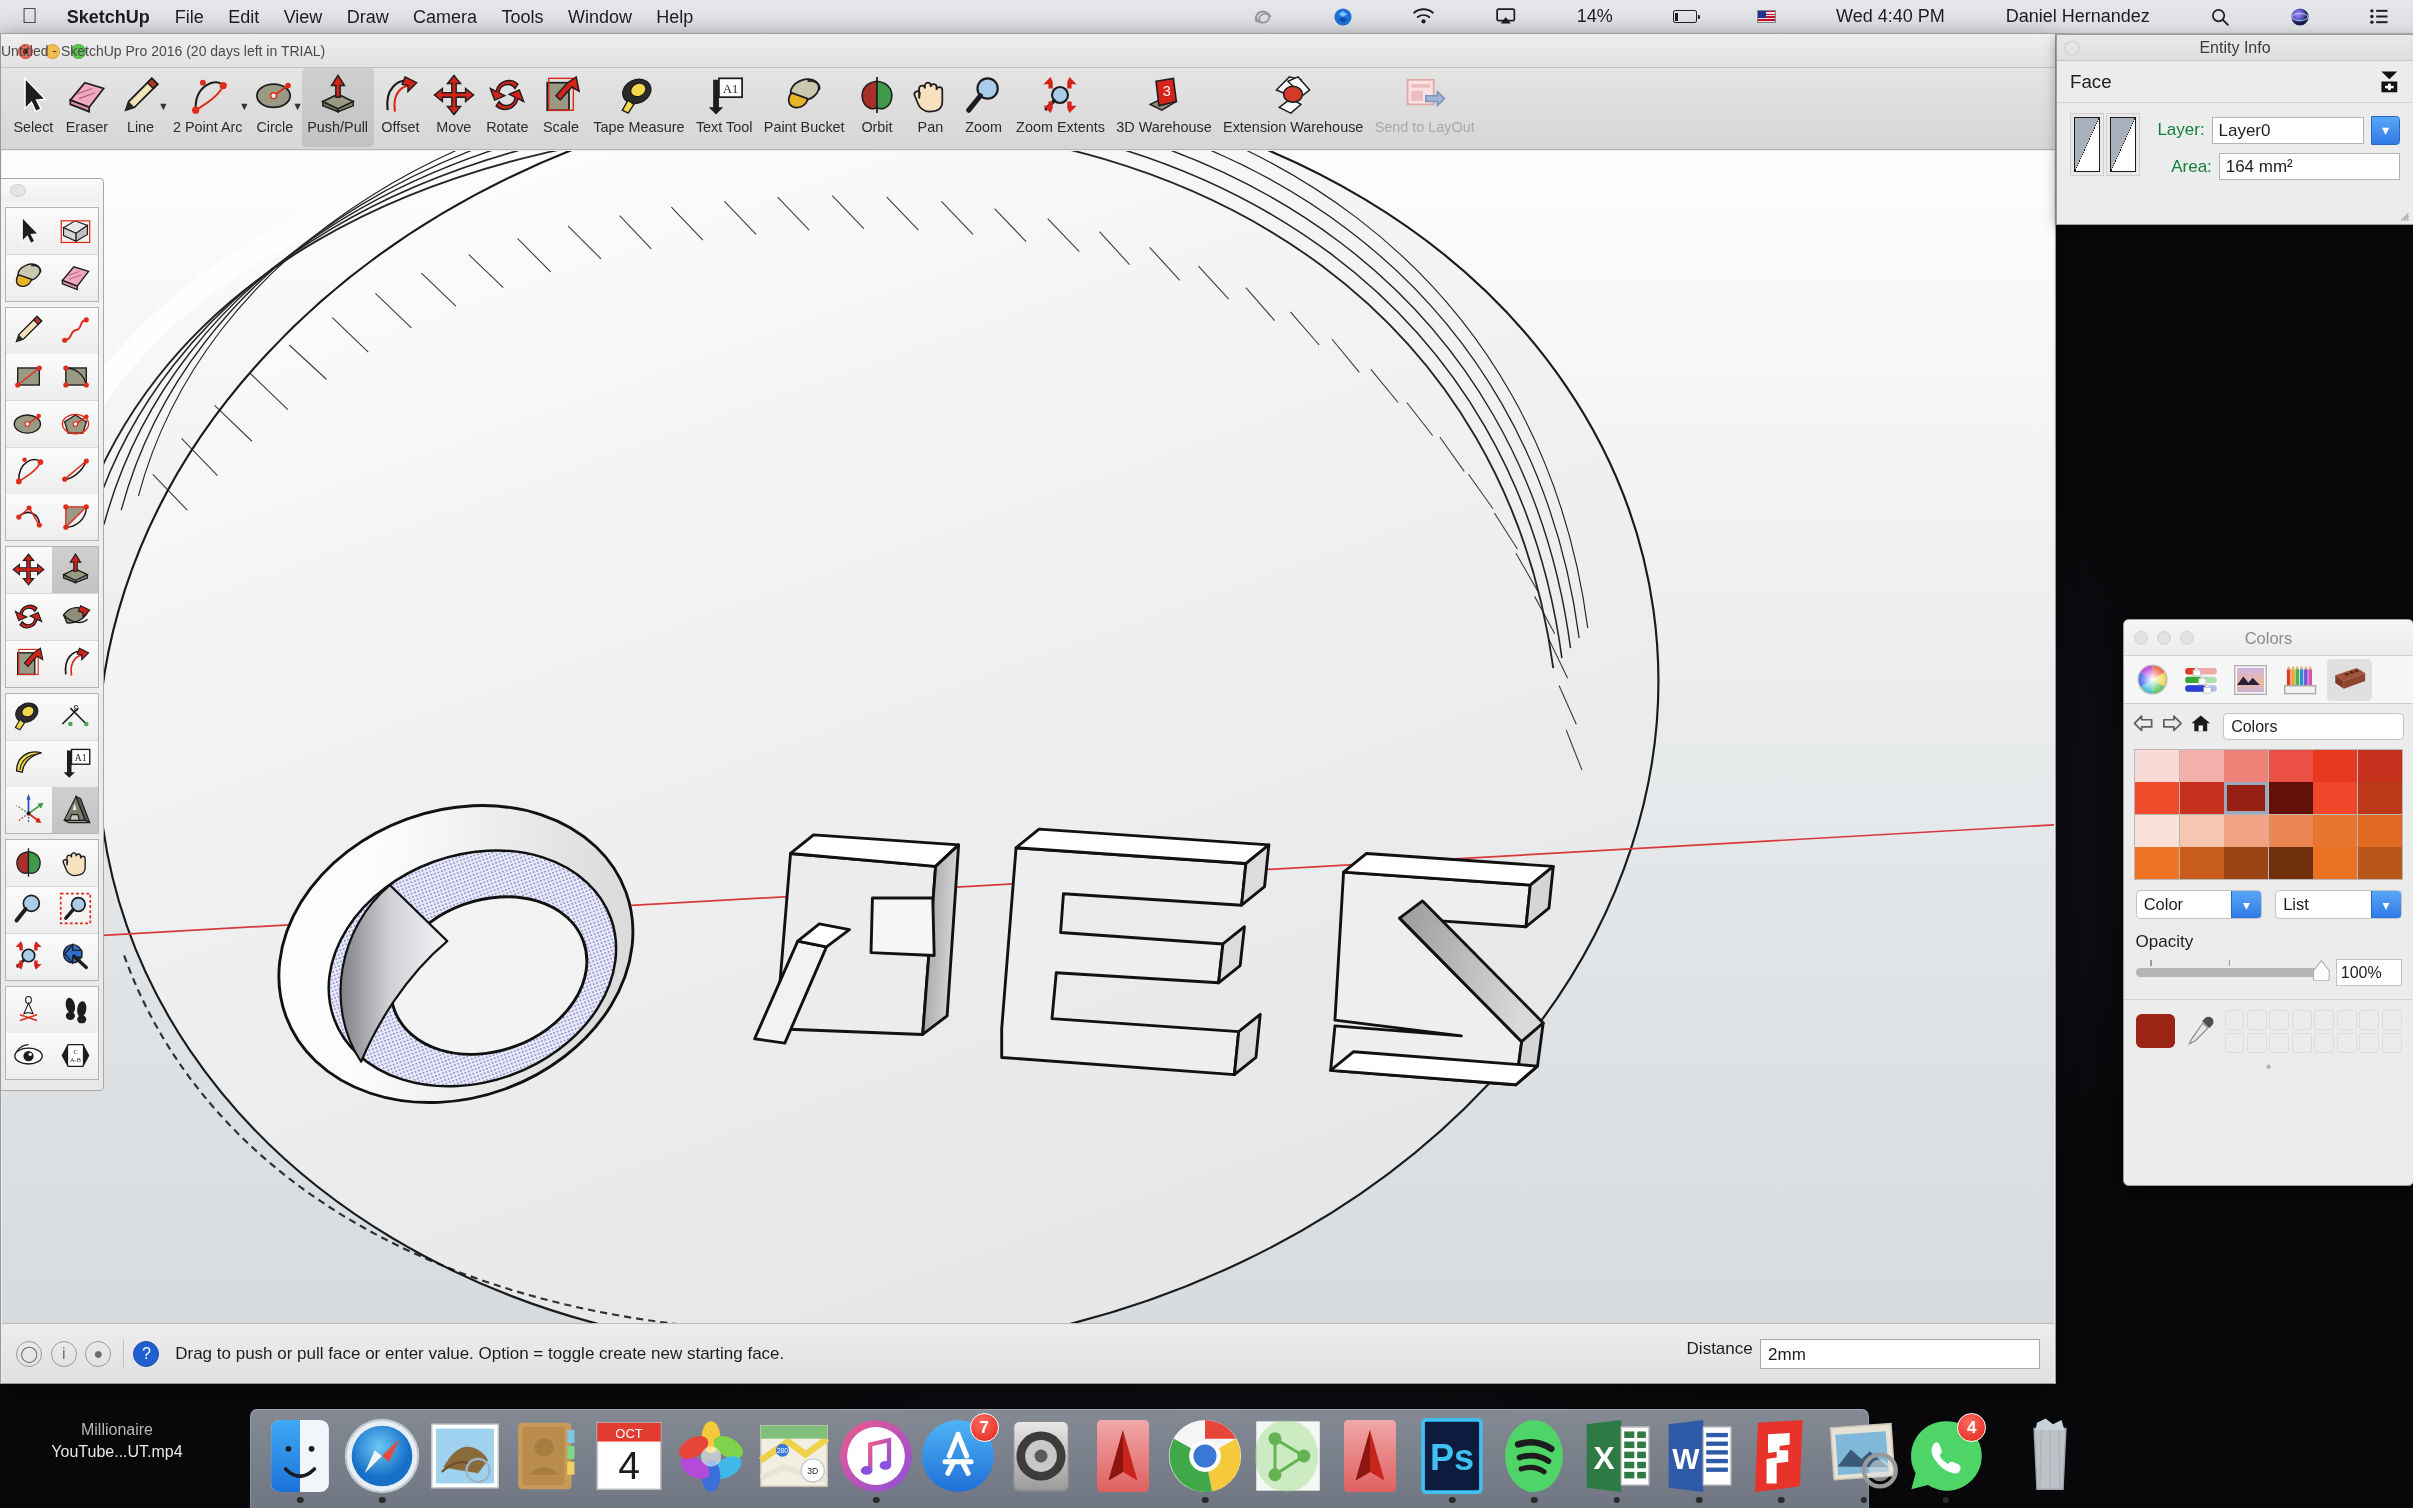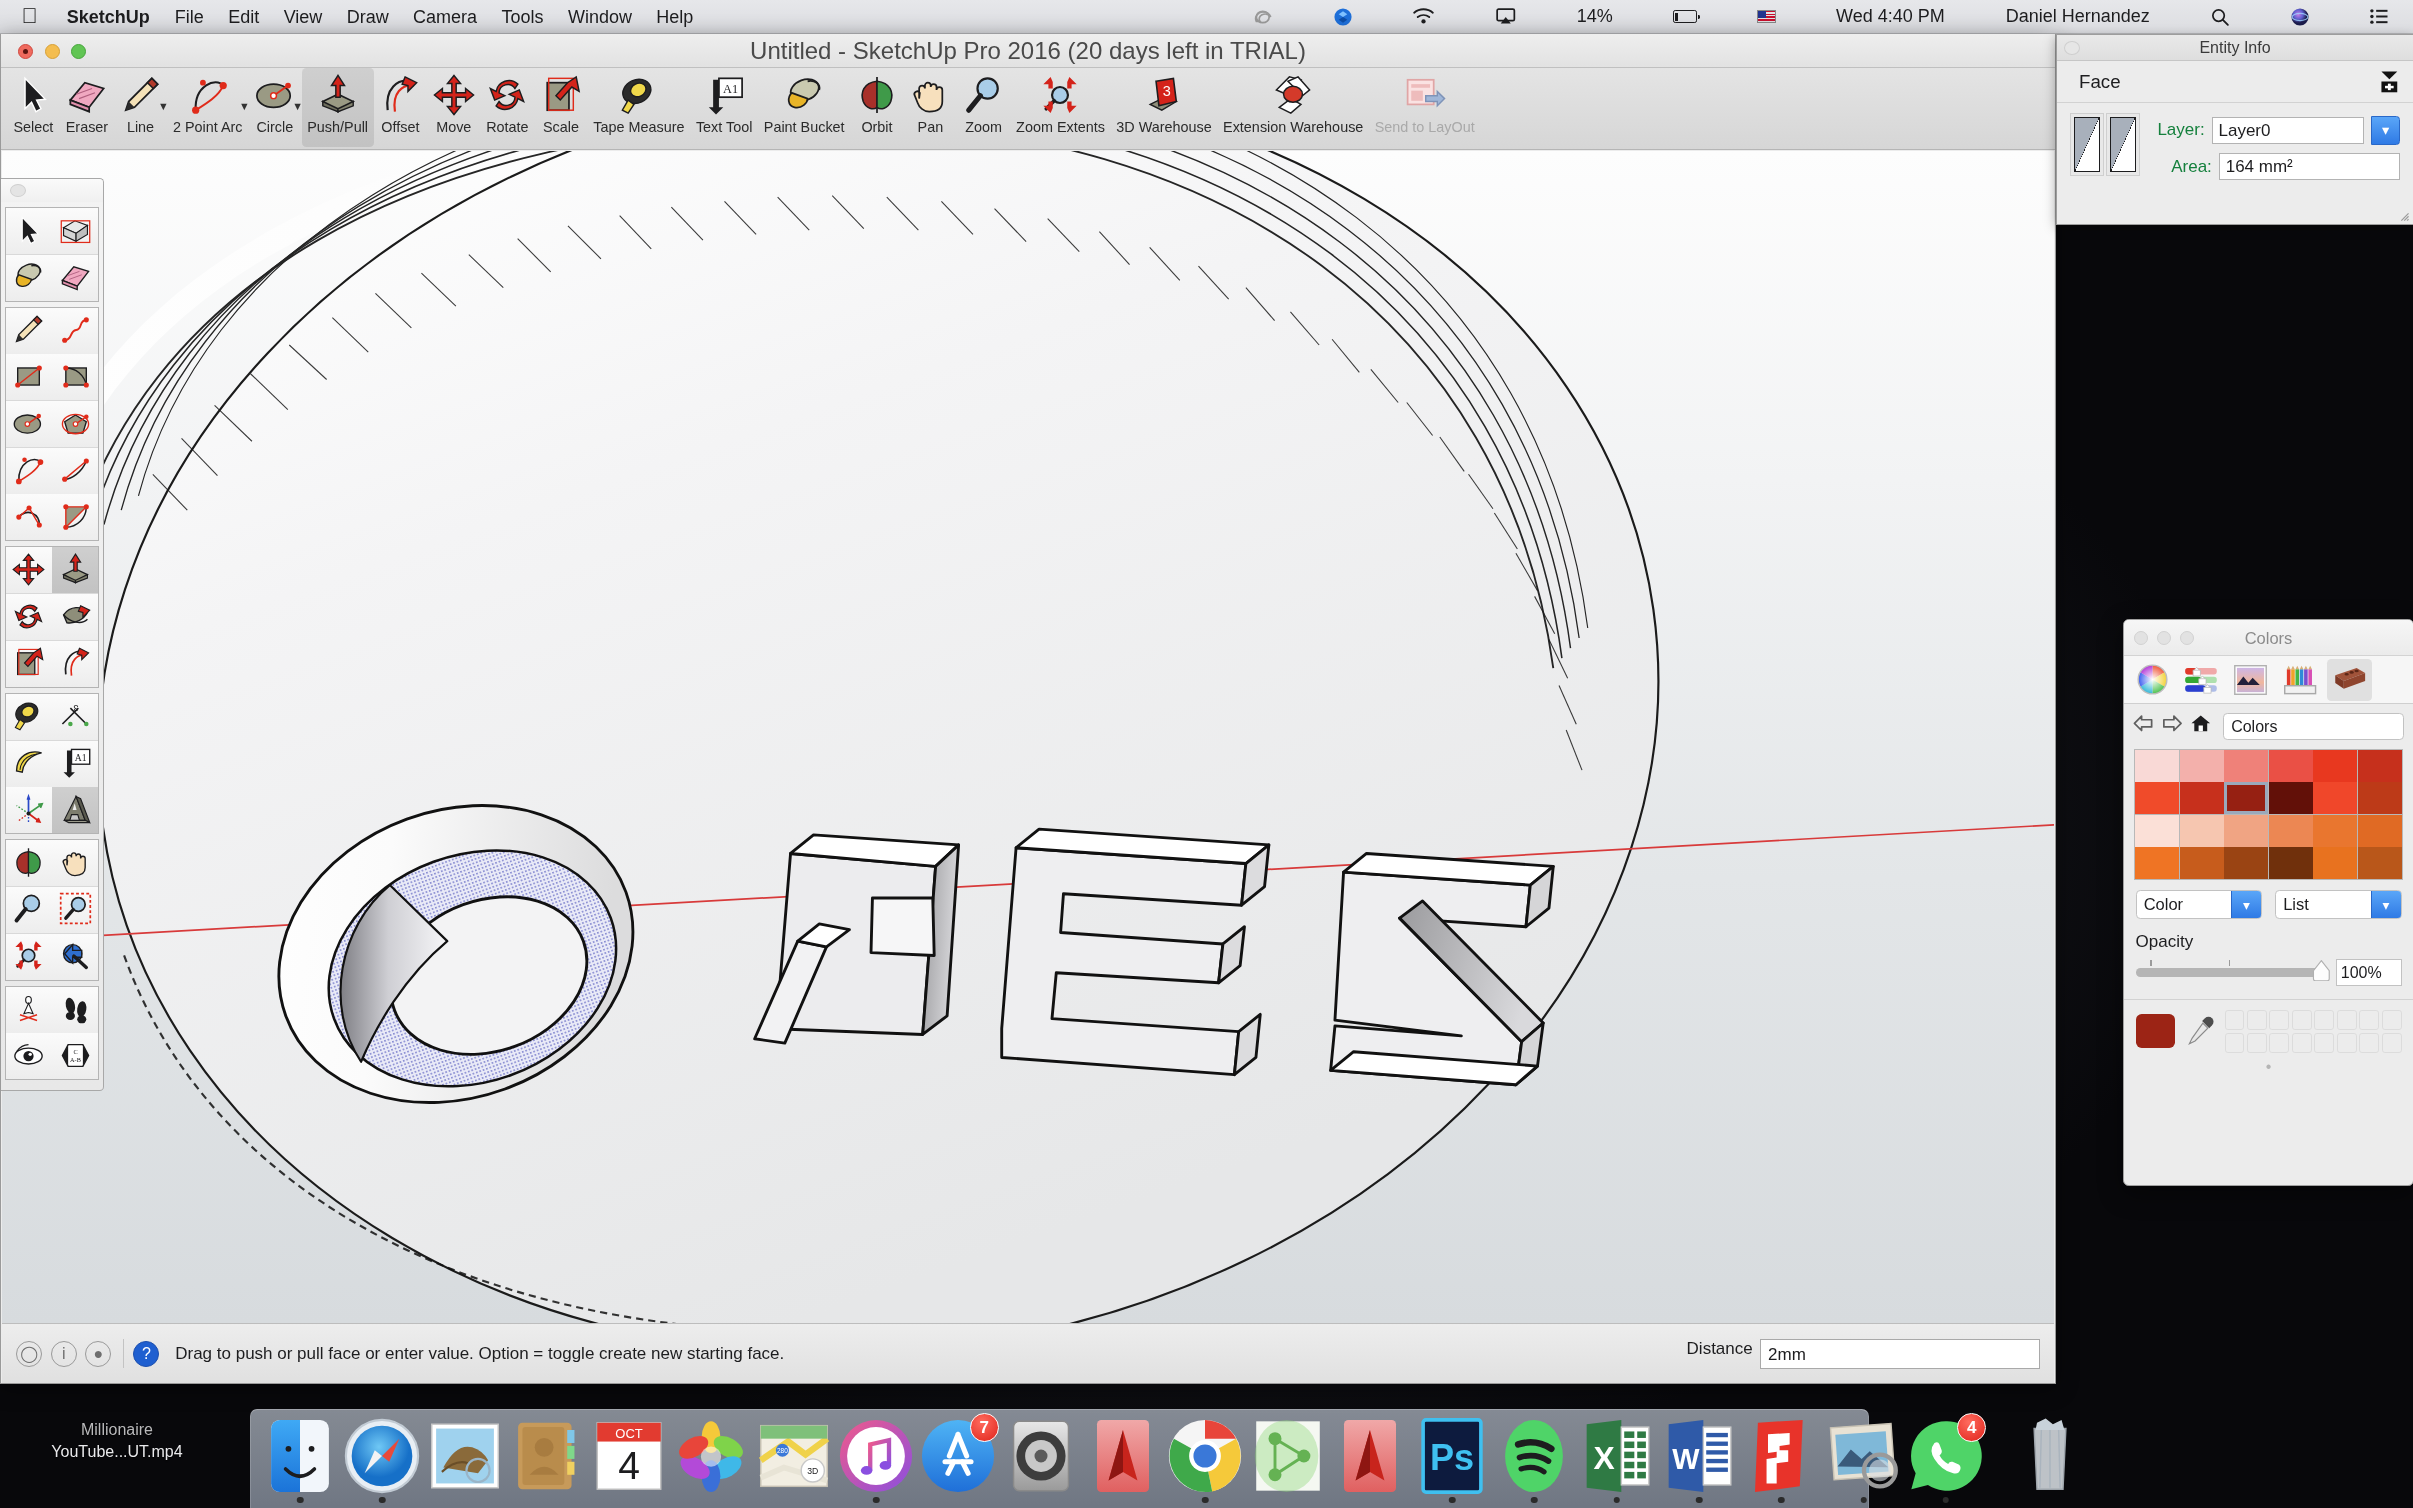--- a/index.html
+++ b/index.html
@@ -62,21 +62,21 @@
     border-bottom:0.7px solid #c0c0c0;
   }
   .traffic{ position:absolute; left:17px; top:10px; display:flex; gap:11.5px; }
   .tl{ width:15px; height:15px; border-radius:50%; }
   .tl.r{ background:#ef6a5e; border:0.7px solid #d0493f;}
   .tl.y{ background:#f4bd4f; border:0.7px solid #d7a036;}
   .tl.g{ background:#61c554; border:0.7px solid #46a53b;}
   .tl.r::after{ content:''; display:block; width:5px;height:5px;border-radius:50%;background:#5b1510;margin:4.3px auto;}
   .wtitle{
     position:absolute; left:0; right:0; top:0; height:26px; line-height:34px;
-    text-align:center; font-size:24px; color:#4a4a4a;
+    text-align:left; font-size:14px; color:#4a4a4a;
   }
 
   
   .toolbar{
     position:relative; height:82px;
     background:linear-gradient(to bottom,#e4e4e4 0%,#d6d6d6 100%);
     border-bottom:0.7px solid #b5b5b5;
     display:flex; align-items:flex-start; padding-left:5.7px;
   }
   .tool{
@@ -141,21 +141,21 @@
     background:#ececec; border:0.7px solid #9d9d9d;
     box-shadow:0 2.9px 11.5px rgba(0,0,0,.35);
   }
   .ei-title{
     height:26px; line-height:26px; text-align:center; font-size:16px; color:#3a3a3a;
     background:linear-gradient(to bottom,#e9e9e9,#dedede); border-bottom:0.7px solid #c6c6c6;
     position:relative;
   }
   .ei-title .knob{ position:absolute; left:7.2px; top:5.7px; width:16px;height:14.4px;border-radius:50%;
     background:#e6e6e6;border:0.7px solid #cfcfcf;}
-  .ei-sub{ height:42px; border-bottom:0.7px solid #d2d2d2; display:flex; align-items:center; padding:0 22px; position:relative;}
+  .ei-sub{ height:42px; border-bottom:0.7px solid #d2d2d2; display:flex; align-items:center; padding:0 13px; position:relative;}
   .ei-sub .nm{ font-size:18.7px; color:#1d1d1f;}
   .ei-sub .exp{ position:absolute; right:14.4px; top:9.3px; width:18.7px; height:23px; }
   .ei-body{ padding:10px 13px; display:flex; gap:13px;}
   .ei-thumbs{ display:flex; gap:2.2px; }
   .ei-th{ width:34px; height:63px; background:#e8e8e8; border:0.7px solid #cfcfcf; padding:2.9px;}
   .ei-th .inner{ width:100%; height:100%; border:1.4px solid #1d1d1f; position:relative; overflow:hidden; background:#fff;}
   .ei-th .inner::after{
     content:''; position:absolute; left:0;top:0;width:100%;height:100%;
     background:linear-gradient(to bottom right,#a8b0bb 0%,#a8b0bb 49.4%,#1d1d1f 49.4%,#1d1d1f 50.6%,#ffffff 50.6%);
   }

